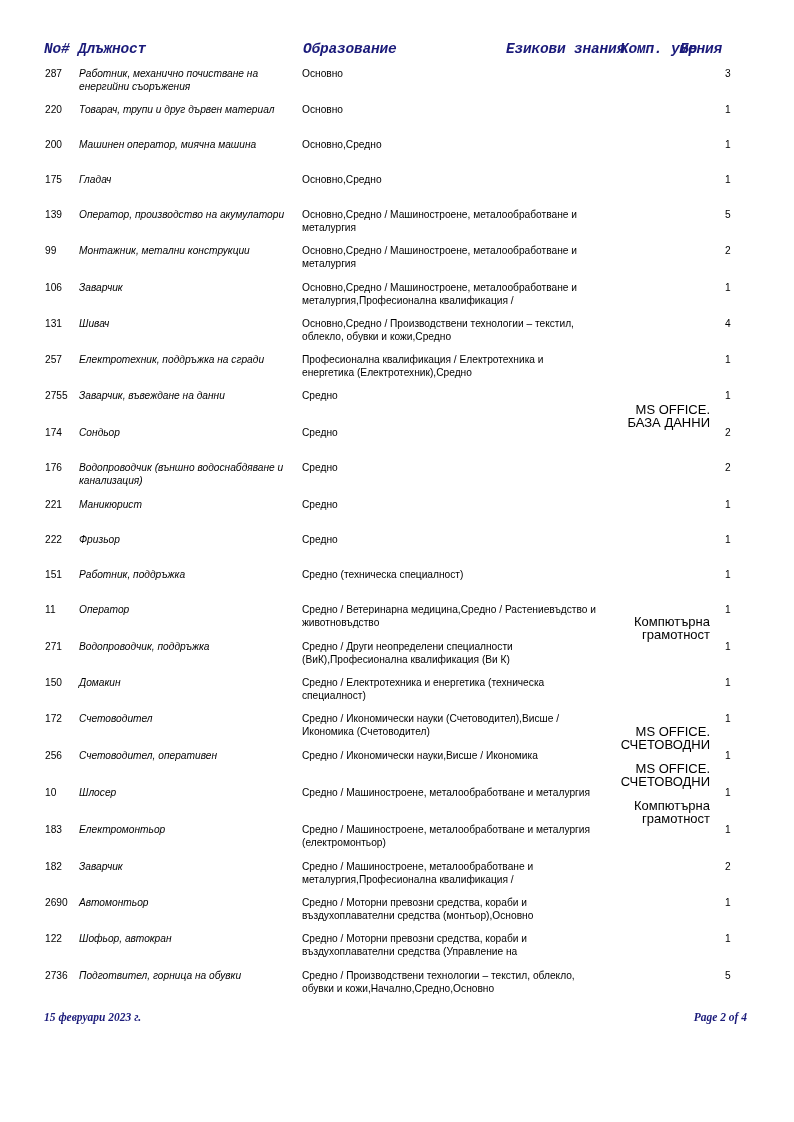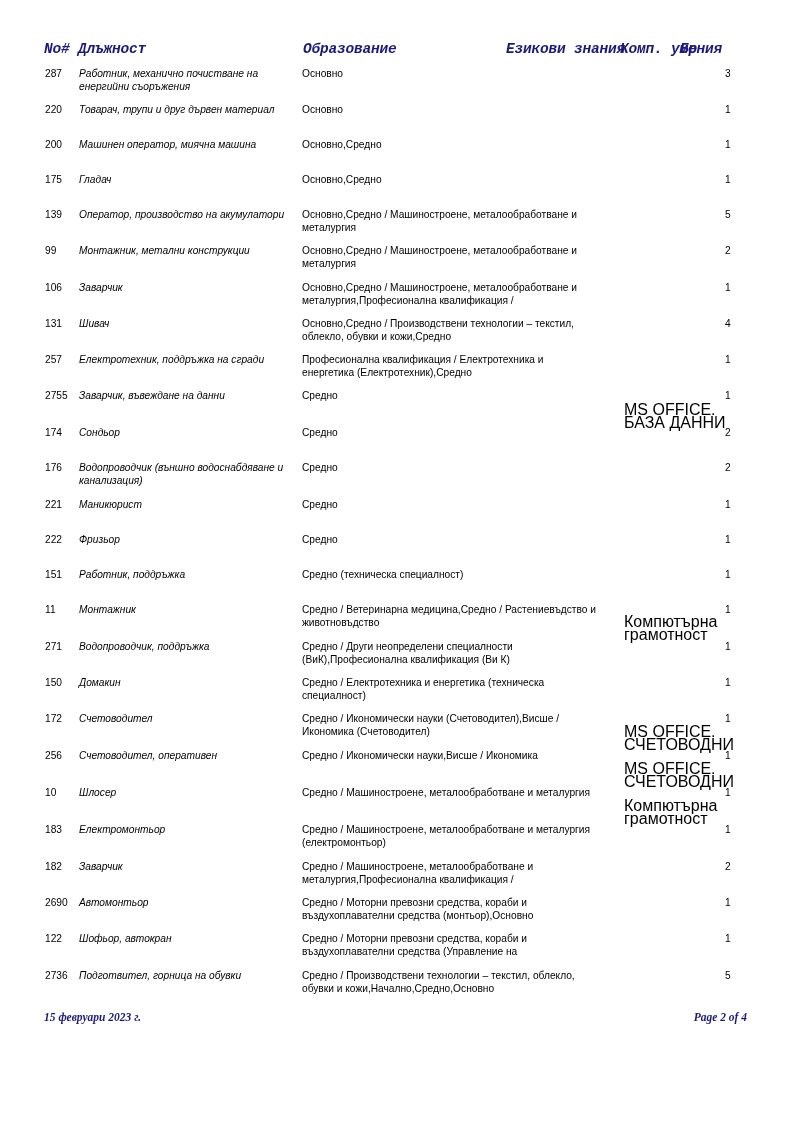--- a/index.html
+++ b/index.html
@@ -4,21 +4,21 @@
   <style>
     html, body { margin: 0; padding: 0; background: #ffffff; }
     body { width: 794px; height: 1122px; position: relative; overflow: hidden; font-family: "Liberation Sans", sans-serif; color: #000; }
     .hdr { position: absolute; top: 41px; font-family: Liberation Mono, monospace; font-style: italic; font-weight: bold; font-size: 14.5px; color: #1a1a7a; white-space: nowrap; letter-spacing: -0.2px; }
     .row { position: absolute; left: 0; width: 794px; font-size: 10.2px; line-height: 12.5px; }
     .cell { position: absolute; top: 0; }
     .c-no { left: 45px; width: 32px; }
     .c-pos { left: 79px; width: 222px; font-style: italic; }
     .c-edu { left: 302px; width: 295px; }
     .c-cnt { left: 725px; width: 14px; }
-    .skill { position: absolute; left: 624px; width: 110px; font-size: 16px; line-height: 12.5px; }
+    .skill { position: absolute; left: 600px; width: 110px; font-size: 13px; line-height: 12.5px; text-align: right; }
     .footer { position: absolute; top: 1011px; font-family: "Liberation Serif", serif; font-style: italic; font-weight: bold; font-size: 11.5px; color: #1a1a7a; }
   </style>
 </head>
 <body>
 
 <div>
   <div class="hdr" style="left:44px">No#</div>
   <div class="hdr" style="left:78px">Длъжност</div>
   <div class="hdr" style="left:303px">Образование</div>
   <div class="hdr" style="left:506px">Езикови знания</div>
@@ -112,21 +112,21 @@
       <div class="cell c-cnt">1</div>
     </div>
     <div class="row" style="top: 569px;">
       <div class="cell c-no">151</div>
       <div class="cell c-pos">Работник, поддръжка</div>
       <div class="cell c-edu">Средно (техническа специалност)</div>
       <div class="cell c-cnt">1</div>
     </div>
     <div class="row" style="top: 604px;">
       <div class="cell c-no">11</div>
-      <div class="cell c-pos">Монтажник</div>
+      <div class="cell c-pos">Оператор</div>
       <div class="cell c-edu">Средно / Ветеринарна медицина,Средно / Растениевъдство и животновъдство</div>
       <div class="cell c-cnt">1</div>
     </div>
     <div class="row" style="top: 641px;">
       <div class="cell c-no">271</div>
       <div class="cell c-pos">Водопроводчик, поддръжка</div>
       <div class="cell c-edu">Средно / Други неопределени специалности (ВиК),Професионална квалификация (Ви К)</div>
       <div class="cell c-cnt">1</div>
     </div>
     <div class="row" style="top: 677px;">

